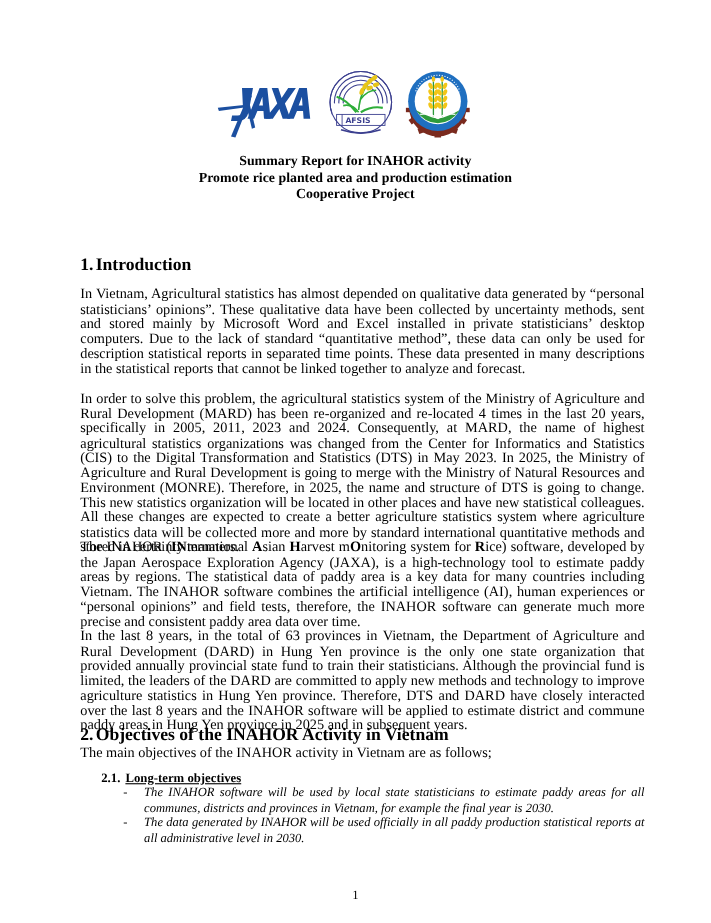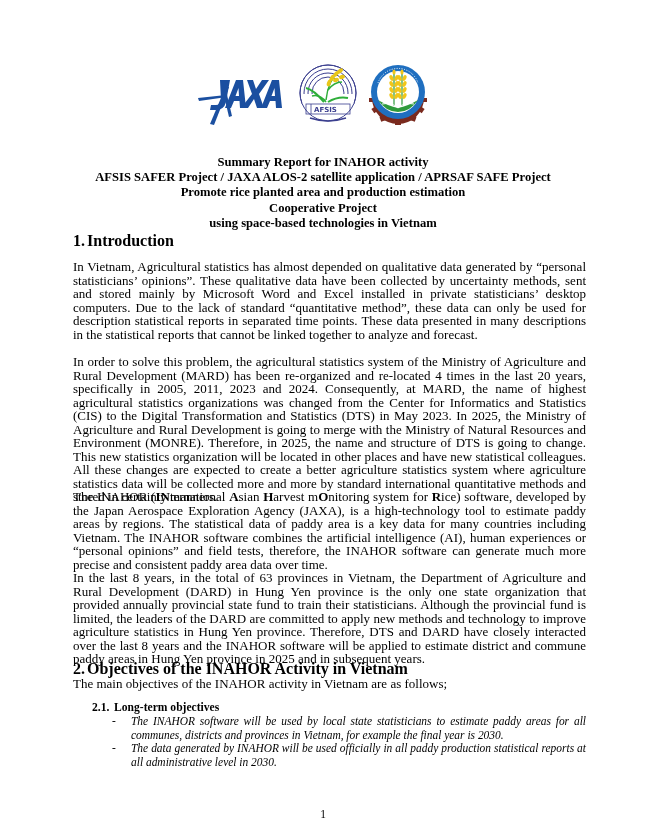--- a/index.html
+++ b/index.html
@@ -7,27 +7,27 @@
            font-family: "Liberation Serif", "DejaVu Serif", serif; color: #000; }
     .page { position: absolute; left: 0; top: 0; width: 646px; height: 839px; background: #fff; }
 
     .logos { position: absolute; top: 60px; left: 0; width: 640px; height: 72px; }
     .logo { position: absolute; }
     .logo-jaxa { left: 196px; top: 8px; width: 88px; height: 58px; }
     .logo-afsis { left: 298px; top: 0px; width: 60px; height: 66px; }
     .logo-mard { left: 366px; top: 0px; width: 64px; height: 66px; }
 
     .title-block { position: absolute; top: 139px; left: 60px; width: 526px; text-align: center;
-                   font-weight: bold; font-size: 12.6px; line-height: 15.2px; margin-top: 16px; }
+                   font-weight: bold; font-size: 12.6px; line-height: 15.2px; }
     .title-block div { white-space: nowrap; }
     .h1 { font-weight: bold; font-size: 16px; position: absolute; left: 73px; }
     .h1 .num { display: inline-block; width: 14px; }
     p.para { margin: 0; text-align: justify; position: absolute; left: 73px; width: 513px;
              font-size: 13px; line-height: 13.55px; }
-    .sub { position: absolute; left: 92px; font-weight: bold; font-size: 11.6px; }
+    .sub { position: absolute; left: 92px; font-weight: bold; font-size: 11.6px; text-decoration: underline; }
     .sub .num { display: inline-block; width: 22px; }
     .bullet { position: absolute; left: 112px; width: 474px; font-size: 11.45px; line-height: 13.55px; }
     .bullet .dash { position: absolute; left: 0; top: 0; width: 18px; }
     .bullet .btext { display: block; margin-left: 19px; text-align: justify; font-style: italic; }
     .pagenum { position: absolute; top: 808px; left: 0; width: 646px; text-align: center; font-size: 11.5px; }
     b { font-weight: bold; }
   </style>
 </head>
 <body>
 
@@ -136,24 +136,22 @@
         <path d="M16 44 Q26 42 32 48" stroke="#ffffff" stroke-width="1" fill="none"></path>
         <path d="M48 44 Q38 42 32 48" stroke="#ffffff" stroke-width="1" fill="none"></path>
 
         <path d="M12 26 A21 21 0 0 1 52 26" stroke="#ffffff" stroke-width="1" stroke-dasharray="1 1.5" fill="none" transform="translate(0,-3)"></path>
       </svg>
     </div>
   </div>
 
   <div class="title-block">
     <div>Summary Report for INAHOR activity</div>
-    <div>AFSIS SAFER Project / JAXA ALOS-2 satellite application / APRSAF SAFE Project</div>
     <div>Promote rice planted area and production estimation</div>
     <div>Cooperative Project</div>
-    <div>using space-based technologies in Vietnam</div>
   </div>
 
   <div class="h1" style="top:232px;">
     <span class="num">1.</span><span>Introduction</span>
   </div>
 
   <p class="para" style="top:260px;">In Vietnam, Agricultural statistics has almost depended on qualitative data generated by “personal statisticians’ opinions”. These qualitative data have been collected by uncertainty methods, sent and stored mainly by Microsoft Word and Excel installed in private statisticians’ desktop computers. Due to the lack of standard “quantitative method”, these data can only be used for description statistical reports in separated time points. These data presented in many descriptions in the statistical reports that cannot be linked together to analyze and forecast.</p>
   <p class="para" style="top:355px;">In order to solve this problem, the agricultural statistics system of the Ministry of Agriculture and Rural Development (MARD) has been re-organized and re-located 4 times in the last 20 years, specifically in 2005, 2011, 2023 and 2024. Consequently, at MARD, the name of highest agricultural statistics organizations was changed from the Center for Informatics and Statistics (CIS) to the Digital Transformation and Statistics (DTS) in May 2023. In 2025, the Ministry of Agriculture and Rural Development is going to merge with the Ministry of Natural Resources and Environment (MONRE). Therefore, in 2025, the name and structure of DTS is going to change. This new statistics organization will be located in other places and have new statistical colleagues. All these changes are expected to create a better agriculture statistics system where agriculture statistics data will be collected more and more by standard international quantitative methods and stored in certainty manners.</p>
   <p class="para" style="top:490px;" id="para-inahor"><span>The INAHOR (</span><b>IN</b><span>ternational </span><b>A</b><span>sian </span><b>H</b><span>arvest m</span><b>O</b><span>nitoring system for </span><b>R</b><span>ice) software, developed by the Japan Aerospace Exploration Agency (JAXA), is a high-technology tool to estimate paddy areas by regions. The statistical data of paddy area is a key data for many countries including Vietnam. The INAHOR software combines the artificial intelligence (AI), human experiences or “personal opinions” and field tests, therefore, the INAHOR software can generate much more precise and consistent paddy area data over time.</span></p>
   <p class="para" style="top:571px;">In the last 8 years, in the total of 63 provinces in Vietnam, the Department of Agriculture and Rural Development (DARD) in Hung Yen province is the only one state organization that provided annually provincial state fund to train their statisticians. Although the provincial fund is limited, the leaders of the DARD are committed to apply new methods and technology to improve agriculture statistics in Hung Yen province. Therefore, DTS and DARD have closely interacted over the last 8 years and the INAHOR software will be applied to estimate district and commune paddy areas in Hung Yen province in 2025 and in subsequent years.</p>

